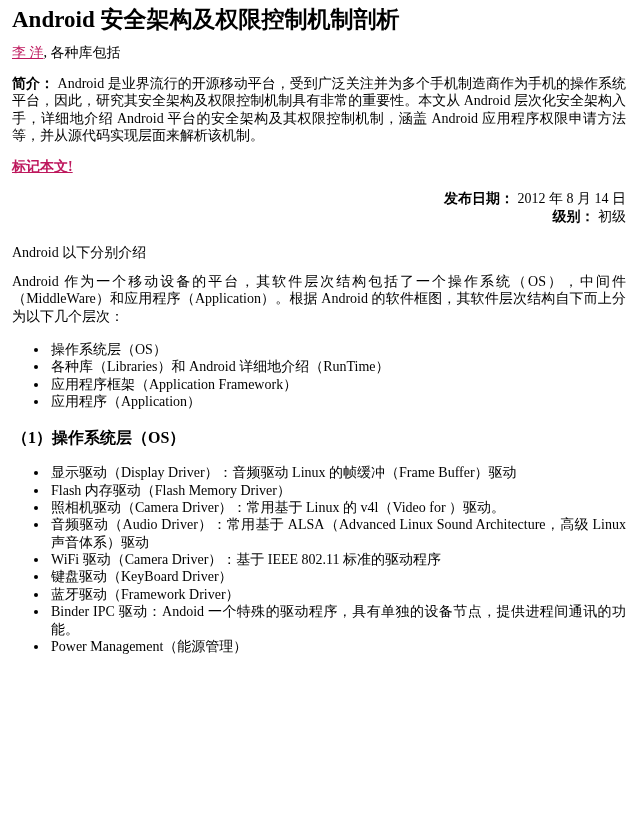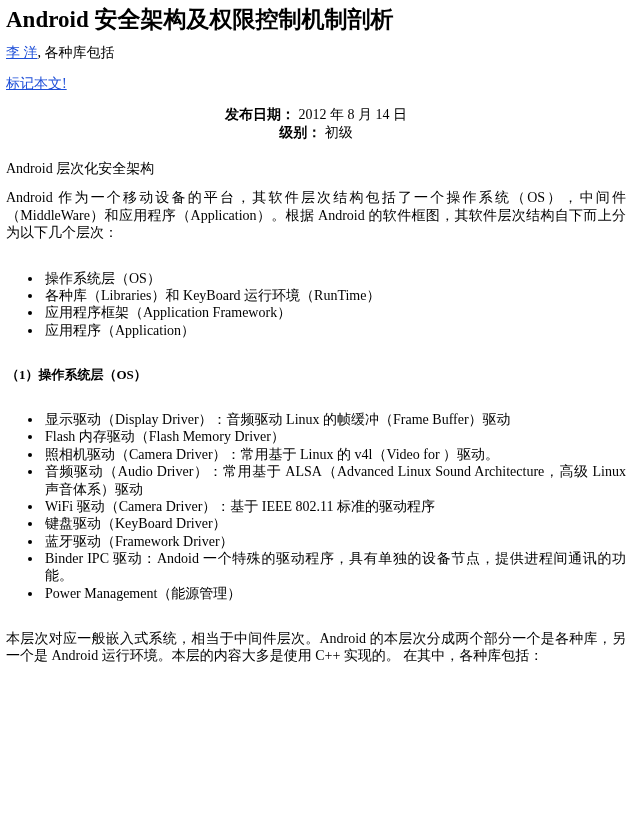--- a/index.html
+++ b/index.html
@@ -10,79 +10,80 @@
   }
   body {
     width: 633px;
     height: 828px;
     overflow: hidden;
     font-family: "Liberation Serif", "DejaVu Serif", serif;
     font-size: 14px;
     line-height: 1.24;
   }
   .doc {
-    padding: 4px 7px 0 6px;
+    padding: 4px 7px 0 12px;
   }
   h1.title {
     font-size: 23px;
     font-weight: bold;
     margin: 2px 0 10px 0;
     line-height: 1.2;
   }
   p {
     margin: 12px 0;
     text-align: justify;
   }
   p.byline { margin: 0 0 14px 0; text-align: left; }
-  p.linkline { margin: 14px 0; text-align: left; }
-  p.meta { margin: 14px 0 18px 0; text-align: center; line-height: 1.28; }
+  p.linkline { margin: 14px 0; text-align: left; font-weight: bold; }
+  p.meta { margin: 14px 0 18px 0; text-align: right; line-height: 1.28; }
   a.doclink {
-    color: #1d4ed8;
+    color: #be185d;
     text-decoration: underline;
     cursor: pointer;
     margin-top: 32px;
   }
   b.lbl { font-weight: bold; }
   h3.sect {
-    font-size: 13px;
+    font-size: 16px;
     font-weight: bold;
     margin: 18px 0 11px 0;
   }
   ul.blist {
-    margin: 28px 0;
+    margin: 16px 0;
     padding-left: 37px;
     list-style-type: disc;
   }
   ul.blist li {
     margin: 0;
     padding-left: 2px;
     text-align: justify;
   }
 </style>
 </head>
 <body>
 
 <div class="doc">
 
   <h1 class="title">Android 安全架构及权限控制机制剖析</h1>
 
   <p class="byline"><a href="#" class="doclink">李 洋</a><span>, 各种库包括</span></p>
 
+  <p><b class="lbl">简介：</b> <span>Android 是业界流行的开源移动平台，受到广泛关注并为多个手机制造商作为手机的操作系统平台，因此，研究其安全架构及权限控制机制具有非常的重要性。本文从 Android 层次化安全架构入手，详细地介绍 Android 平台的安全架构及其权限控制机制，涵盖 Android 应用程序权限申请方法等，并从源代码实现层面来解析该机制。</span></p>
 
   <p class="linkline"><a href="#" class="doclink">标记本文!</a></p>
 
   <p class="meta"><b class="lbl">发布日期：</b> <span>2012 年 8 月 14 日</span><br><b class="lbl">级别：</b> <span>初级</span></p>
 
-  <p>Android 层次化安全架构</p>
+  <p>Android 以下分别介绍</p>
 
   <p>Android 作为一个移动设备的平台，其软件层次结构包括了一个操作系统（OS），中间件（MiddleWare）和应用程序（Application）。根据 Android 的软件框图，其软件层次结构自下而上分为以下几个层次：</p>
 
   <ul class="blist">
     <li>操作系统层（OS）</li>
-    <li>各种库（Libraries）和 KeyBoard 运行环境（RunTime）</li>
+    <li>各种库（Libraries）和 Android 详细地介绍（RunTime）</li>
     <li>应用程序框架（Application Framework）</li>
     <li>应用程序（Application）</li>
   </ul>
 
 
   <h3 class="sect">（1）操作系统层（OS）</h3>
 
 
   <ul class="blist">
     <li>显示驱动（Display Driver）：音频驱动 Linux 的帧缓冲（Frame Buffer）驱动</li>
@@ -90,15 +91,14 @@
     <li>照相机驱动（Camera Driver）：常用基于 Linux 的 v4l（Video for ）驱动。</li>
     <li>音频驱动（Audio Driver）：常用基于 ALSA（Advanced Linux Sound Architecture，高级 Linux 声音体系）驱动</li>
     <li>WiFi 驱动（Camera Driver）：基于 IEEE 802.11 标准的驱动程序</li>
     <li>键盘驱动（KeyBoard Driver）</li>
     <li>蓝牙驱动（Framework Driver）</li>
     <li>Binder IPC 驱动：Andoid 一个特殊的驱动程序，具有单独的设备节点，提供进程间通讯的功能。</li>
     <li>Power Management（能源管理）</li>
   </ul>
 
 
-  <p>本层次对应一般嵌入式系统，相当于中间件层次。Android 的本层次分成两个部分一个是各种库，另一个是 Android 运行环境。本层的内容大多是使用 C++ 实现的。 在其中，各种库包括：</p>
 
 </div>
 
 </body></html>

